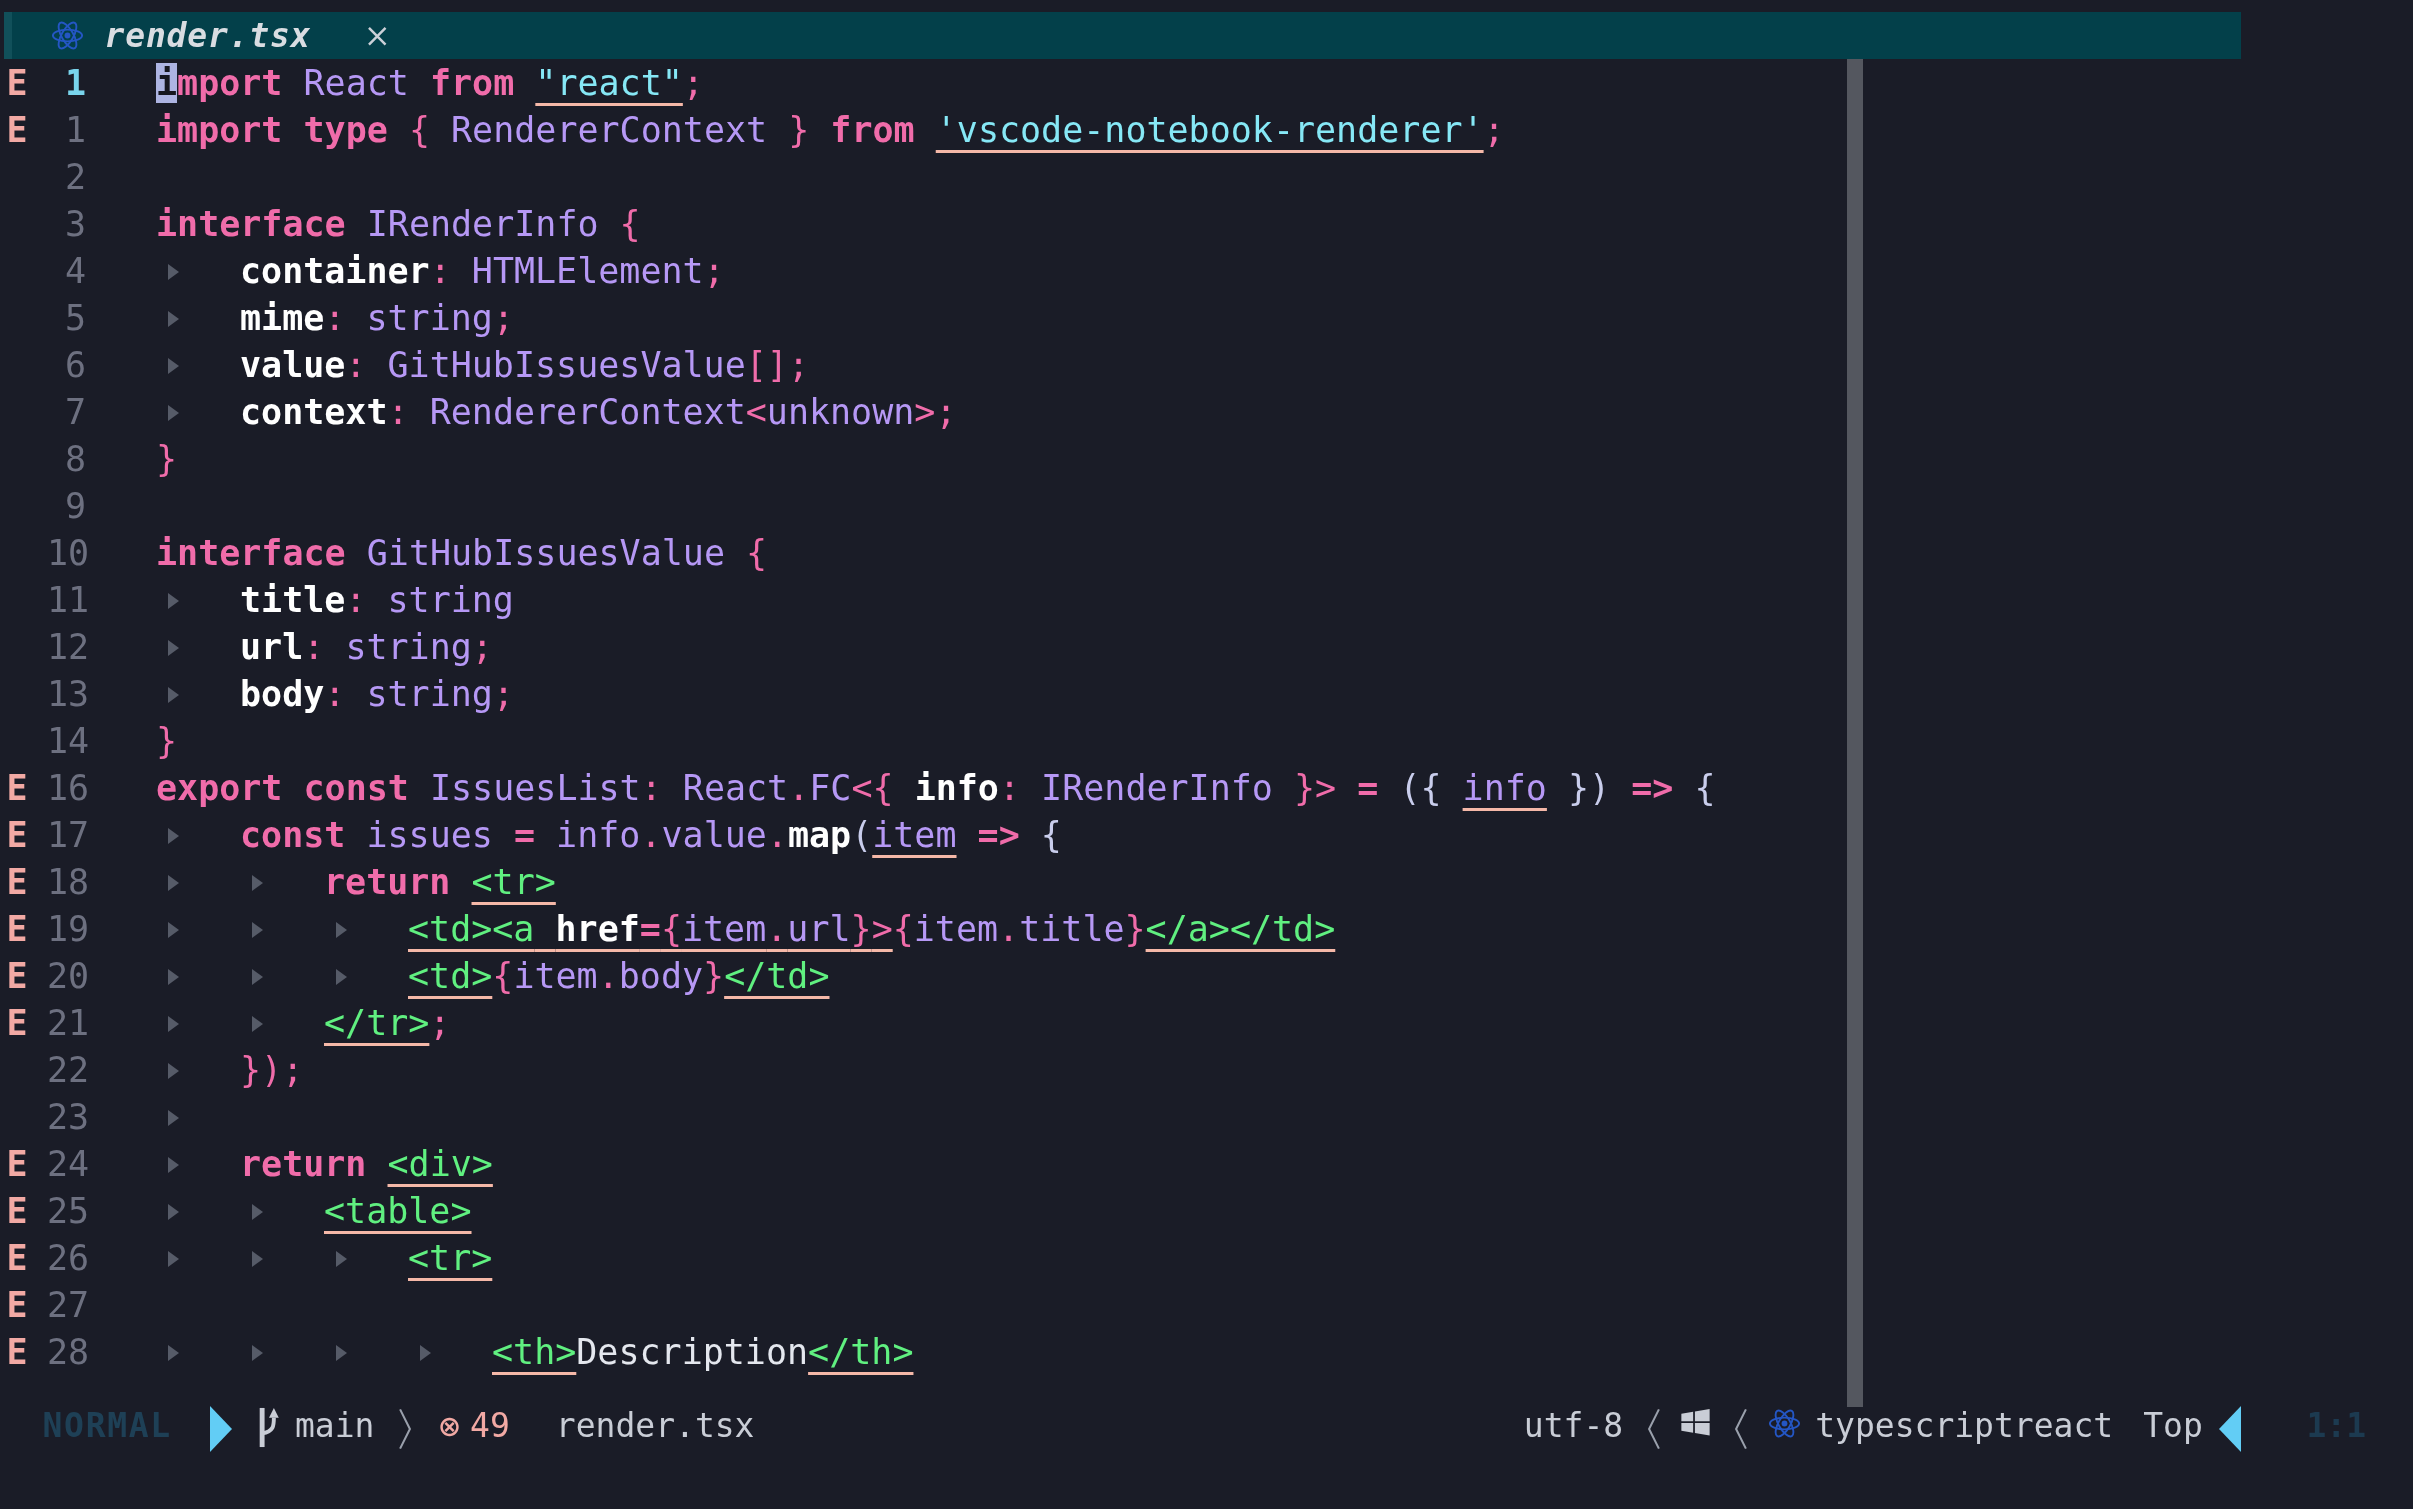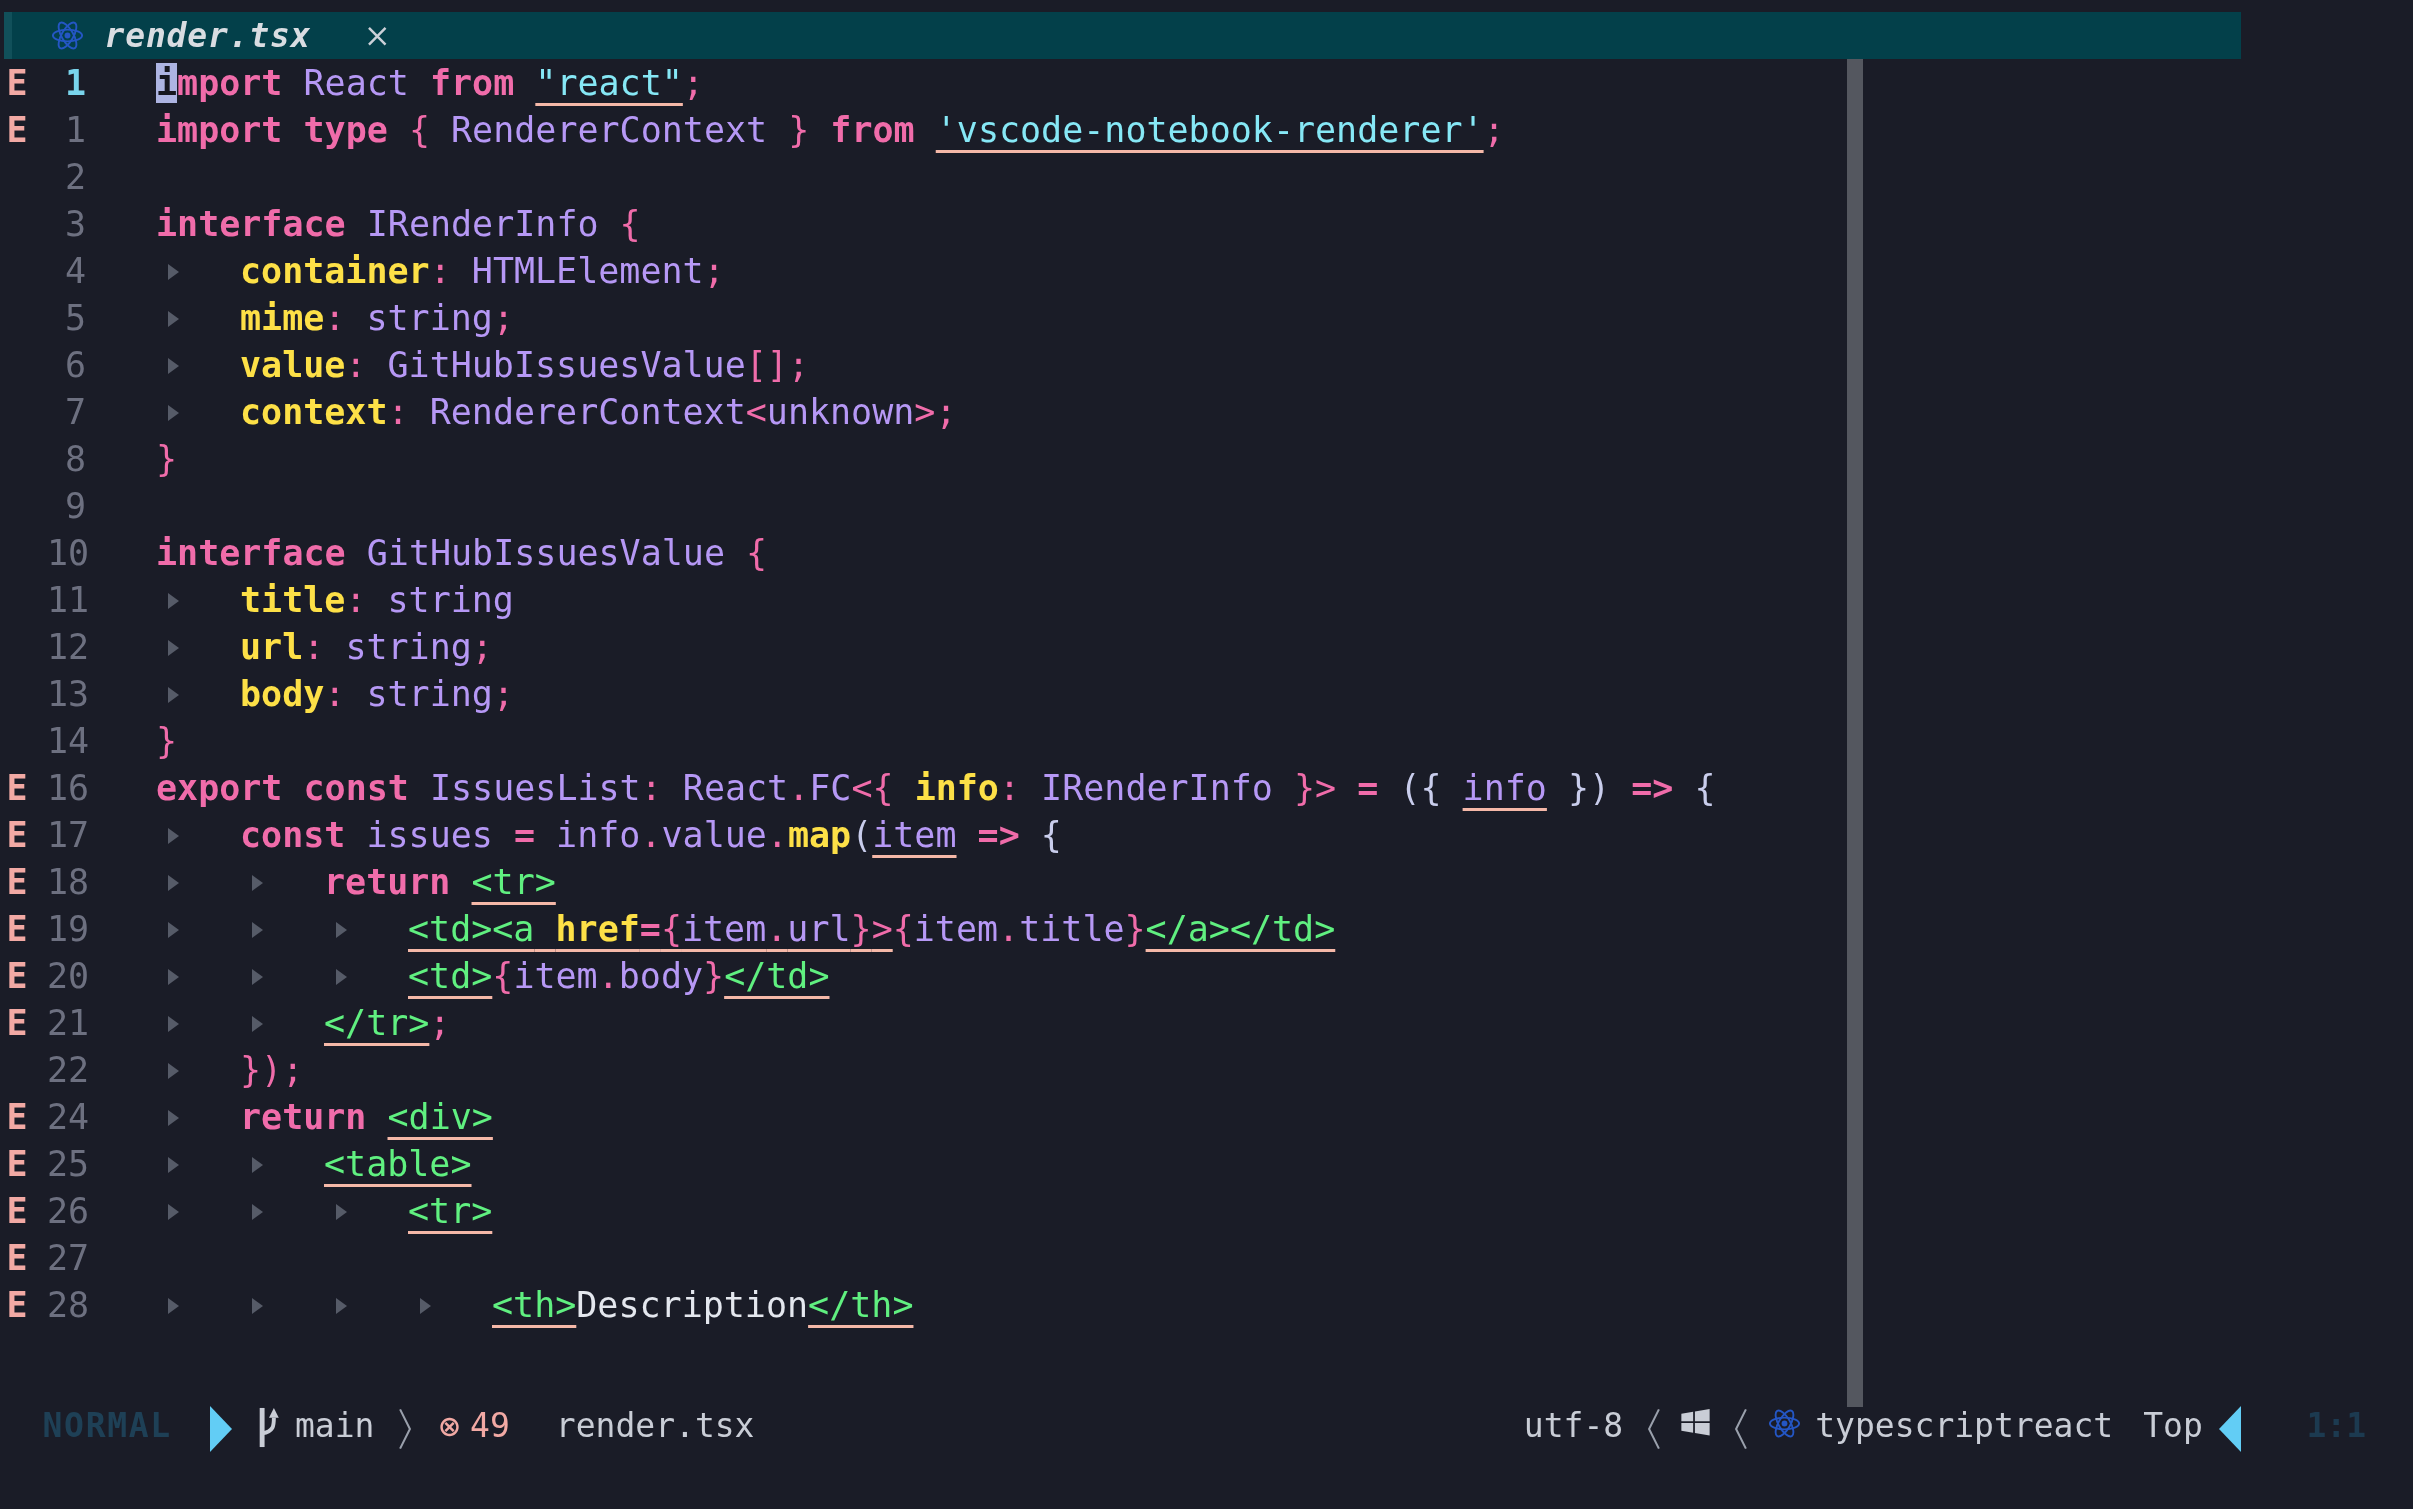--- a/index.html
+++ b/index.html
@@ -29,21 +29,21 @@
   }
   .sign{ width:47px; padding-left:6.6px; color:#f2a9a4; font-weight:bold; flex:0 0 auto; }
   .num{ width:39px; text-align:right; color:#6d7080; flex:0 0 auto; }
   .num.curnum{ color:#79d4ec; font-weight:bold; }
   .codetext{ margin-left:70px; white-space:pre; }
   .kw  { color:#f06caa; font-weight:bold; }
   .pun { color:#f06caa; }
   .op  { color:#f06caa; font-weight:bold; }
   .typ { color:#b698f5; }
   .id  { color:#b698f5; }
-  .prop{ color:#fde047; font-weight:bold; }
+  .prop{ color:#ffffff; font-weight:bold; }
   .tag { color:#60f080; }
   .str { color:#86e8f6; }
   .txt { color:#e4e7ee; }
   .par { color:#c9cdec; }
   .u{
     text-decoration:underline; text-decoration-color:#f5b8a8;
     text-decoration-thickness:3.3px; text-underline-offset:7.5px;
     text-decoration-skip-ink:none;
   }
   .cur{ background:#adb4e2; color:#16171f; font-weight:bold; }
@@ -123,20 +123,21 @@
       <div class="row"><span class="sign"></span><span class="num">12</span><span class="codetext"><span class="ind"></span><span class="prop">url</span><span class="pun">:</span><span> </span><span class="typ">string</span><span class="pun">;</span></span></div>
       <div class="row"><span class="sign"></span><span class="num">13</span><span class="codetext"><span class="ind"></span><span class="prop">body</span><span class="pun">:</span><span> </span><span class="typ">string</span><span class="pun">;</span></span></div>
       <div class="row"><span class="sign"></span><span class="num">14</span><span class="codetext"><span class="pun">}</span></span></div>
       <div class="row"><span class="sign">E</span><span class="num">16</span><span class="codetext"><span class="kw">export</span><span> </span><span class="kw">const</span><span> </span><span class="typ">IssuesList</span><span class="pun">:</span><span> </span><span class="typ">React</span><span class="pun">.</span><span class="typ">FC</span><span class="pun">&lt;{</span><span> </span><span class="prop">info</span><span class="pun">:</span><span> </span><span class="typ">IRenderInfo</span><span> </span><span class="pun">}&gt;</span><span> </span><span class="op">=</span><span> </span><span class="par">({</span><span> </span><span class="id u">info</span><span> </span><span class="par">})</span><span> </span><span class="op">=&gt;</span><span> </span><span class="par">{</span></span></div>
       <div class="row"><span class="sign">E</span><span class="num">17</span><span class="codetext"><span class="ind"></span><span class="kw">const</span><span> </span><span class="id">issues</span><span> </span><span class="op">=</span><span> </span><span class="id">info</span><span class="pun">.</span><span class="id">value</span><span class="pun">.</span><span class="prop">map</span><span class="par">(</span><span class="id u">item</span><span> </span><span class="op">=&gt;</span><span> </span><span class="par">{</span></span></div>
       <div class="row"><span class="sign">E</span><span class="num">18</span><span class="codetext"><span class="ind"></span><span class="ind"></span><span class="kw">return</span><span> </span><span class="tag u">&lt;tr&gt;</span></span></div>
       <div class="row"><span class="sign">E</span><span class="num">19</span><span class="codetext"><span class="ind"></span><span class="ind"></span><span class="ind"></span><span class="tag u">&lt;td&gt;&lt;a</span><span class="u"> </span><span class="prop u">href</span><span class="op u">=</span><span class="pun u">{</span><span class="id u">item</span><span class="pun u">.</span><span class="id u">url</span><span class="pun u">}</span><span class="pun u">&gt;</span><span class="pun">{</span><span class="id">item</span><span class="pun">.</span><span class="id">title</span><span class="pun">}</span><span class="tag u">&lt;/a&gt;&lt;/td&gt;</span></span></div>
       <div class="row"><span class="sign">E</span><span class="num">20</span><span class="codetext"><span class="ind"></span><span class="ind"></span><span class="ind"></span><span class="tag u">&lt;td&gt;</span><span class="pun">{</span><span class="id">item</span><span class="pun">.</span><span class="id">body</span><span class="pun">}</span><span class="tag u">&lt;/td&gt;</span></span></div>
       <div class="row"><span class="sign">E</span><span class="num">21</span><span class="codetext"><span class="ind"></span><span class="ind"></span><span class="tag u">&lt;/tr&gt;</span><span class="pun">;</span></span></div>
       <div class="row"><span class="sign"></span><span class="num">22</span><span class="codetext"><span class="ind"></span><span class="pun">});</span></span></div>
+      <div class="row"><span class="sign"></span><span class="num">23</span><span class="codetext"><span class="ind"></span></span></div>
       <div class="row"><span class="sign">E</span><span class="num">24</span><span class="codetext"><span class="ind"></span><span class="kw">return</span><span> </span><span class="tag u">&lt;div&gt;</span></span></div>
       <div class="row"><span class="sign">E</span><span class="num">25</span><span class="codetext"><span class="ind"></span><span class="ind"></span><span class="tag u">&lt;table&gt;</span></span></div>
       <div class="row"><span class="sign">E</span><span class="num">26</span><span class="codetext"><span class="ind"></span><span class="ind"></span><span class="ind"></span><span class="tag u">&lt;tr&gt;</span></span></div>
       <div class="row"><span class="sign">E</span><span class="num">27</span></div>
       <div class="row"><span class="sign">E</span><span class="num">28</span><span class="codetext"><span class="ind"></span><span class="ind"></span><span class="ind"></span><span class="ind"></span><span class="tag u">&lt;th&gt;</span><span class="txt">Description</span><span class="tag u">&lt;/th&gt;</span></span></div>
     </div>
 
   <div class="scrollbar"></div>
 
   <div class="statusline">

